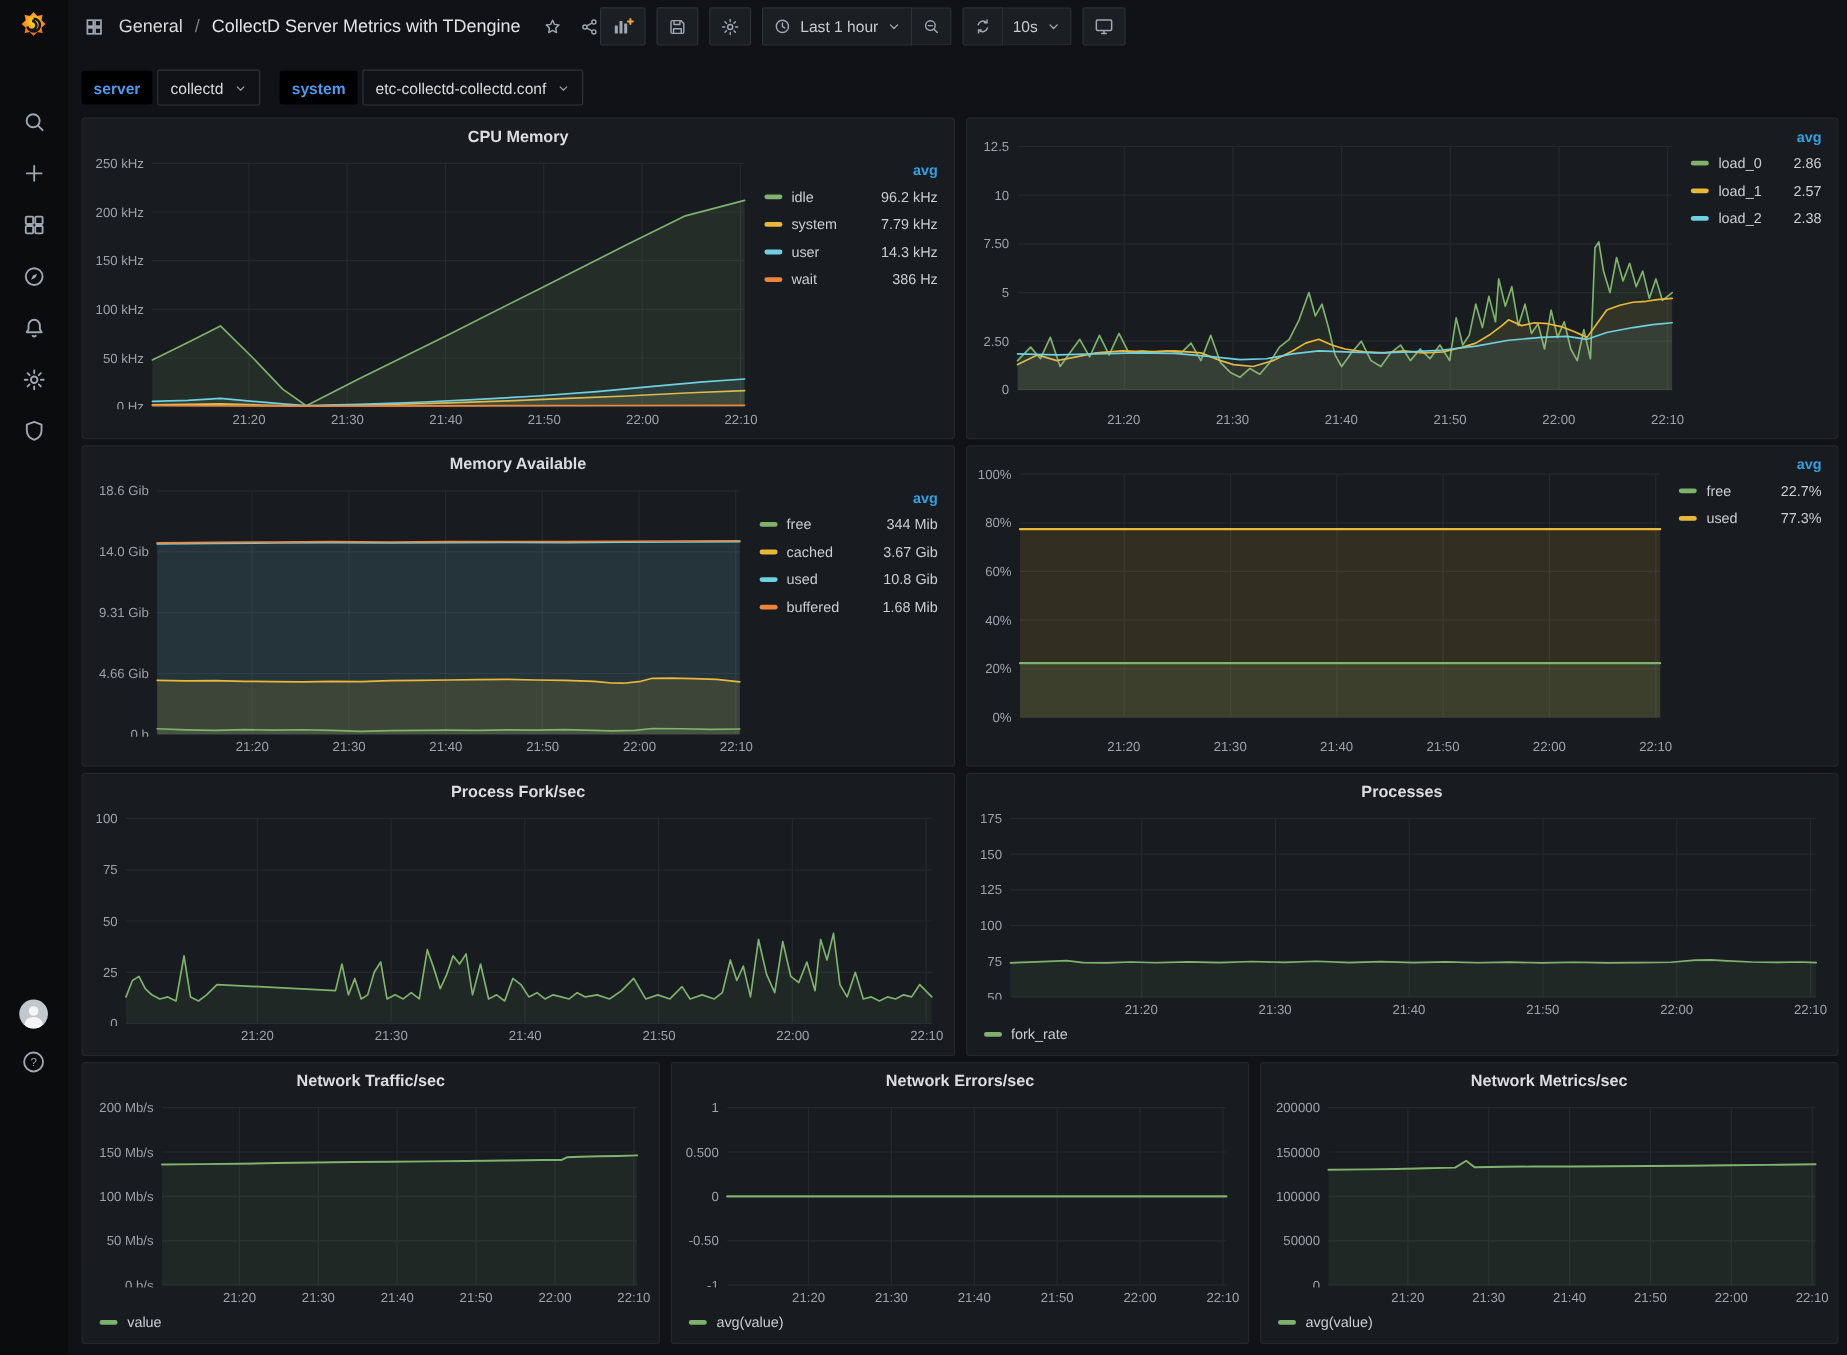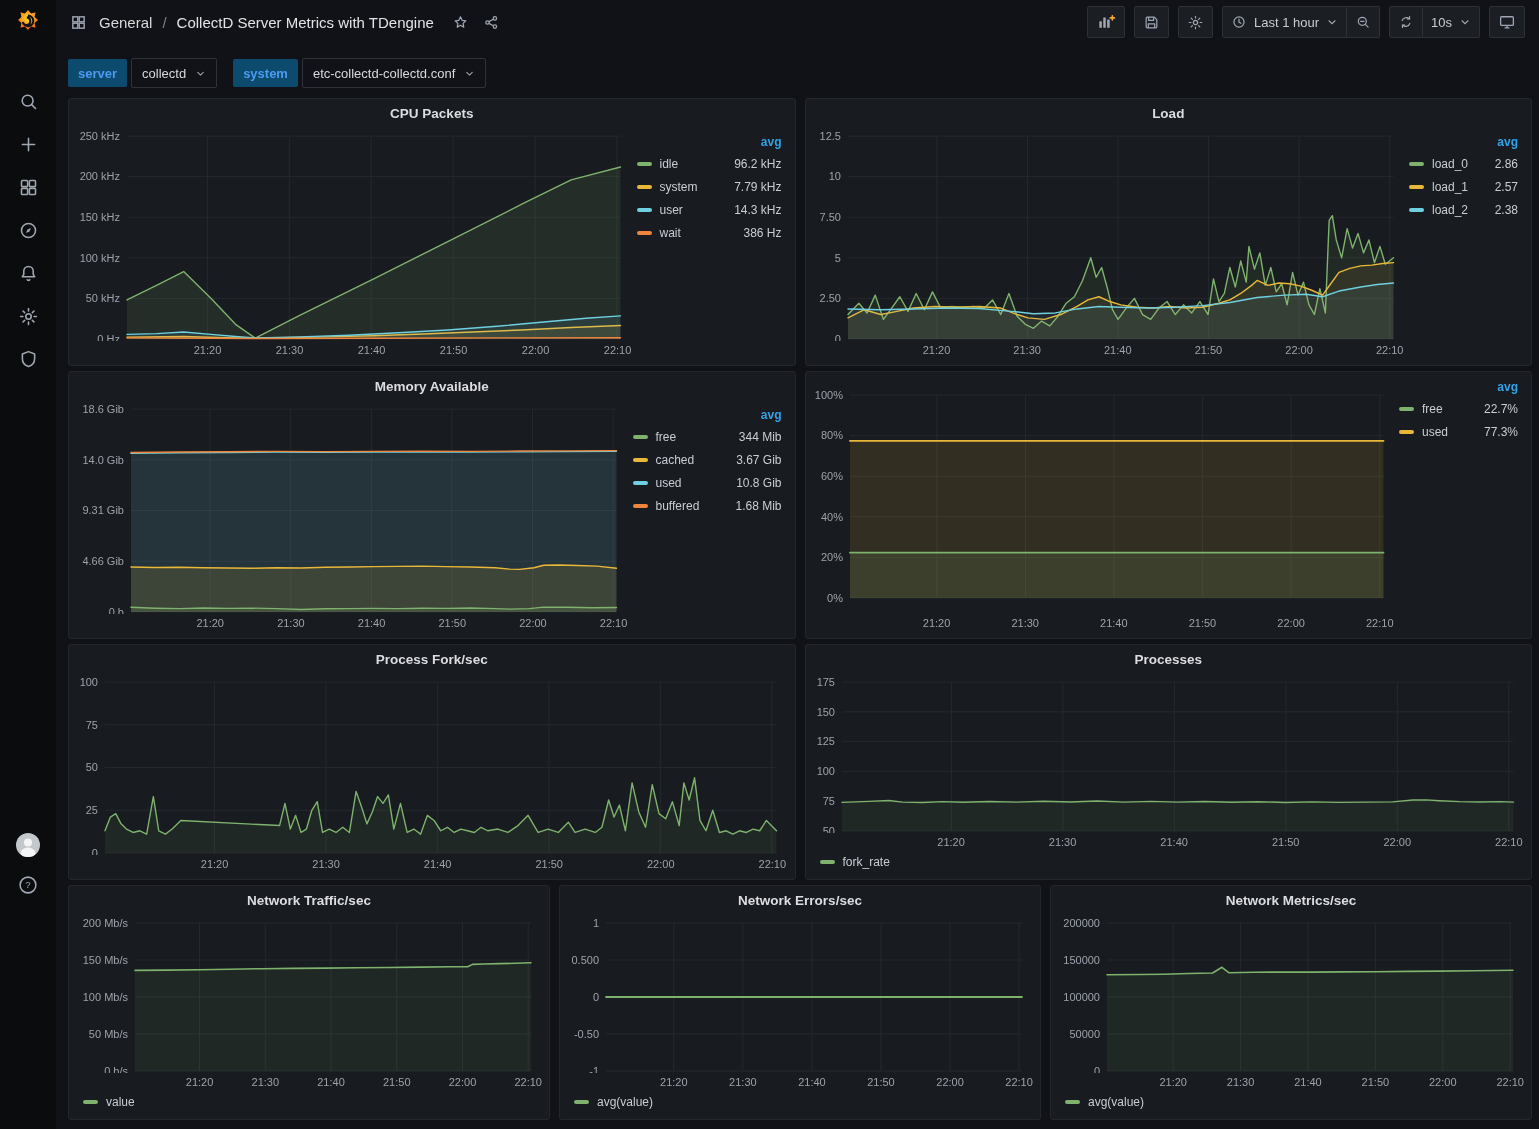--- a/index.html
+++ b/index.html
@@ -10,39 +10,39 @@
 
   
   .sidebar{position:fixed;left:0;top:0;width:56px;height:1129px;background:#0b0c0e;z-index:10}
   .logo{width:56px;height:46px;display:flex;align-items:center;justify-content:center;cursor:pointer}
   .side-stack{position:absolute;left:0;top:88px;width:56px;display:flex;flex-direction:column;align-items:center;gap:17px}
   .side-btn{width:34px;height:26px;display:flex;align-items:center;justify-content:center;cursor:pointer;border-radius:3px}
   .side-bottom{position:absolute;left:0;width:56px;display:flex;justify-content:center}
 
   
   .main{margin-left:56px}
-  .topnav{height:44px;display:flex;align-items:center;justify-content:space-between;padding:0 14px 0 14px}
+  .topnav{height:44px;display:flex;align-items:center;padding:0 14px 0 14px}
   .crumbs{display:flex;align-items:center;gap:10px;font-size:15px}
   .crumb-folder{color:#d8d9da;cursor:pointer}
   .crumb-sep{color:#7b8087}
   .crumb-title{color:#e2e3e5;cursor:pointer}
   .crumb-ic{margin-right:2px}
   .title-actions{display:flex;align-items:center;gap:14px;margin-left:8px}
   .toolbar{display:flex;align-items:center;gap:9px}
   .tool-btn,.seg{height:30px;background:#1b1e23;border:1px solid #2c3138;border-radius:2px;
     display:flex;align-items:center;justify-content:center;padding:0 8px;gap:7px;color:#c7ccd1;font-size:13px;cursor:pointer}
   .btn-group{display:flex}
   .btn-group .seg{border-radius:0}
   .btn-group .seg:first-child{border-radius:2px 0 0 2px}
   .btn-group .seg:last-child{border-radius:0 2px 2px 0;border-left:none}
 
   
   .subnav{display:flex;align-items:center;gap:16px;padding:14px 12px 0 12px}
   .var{display:flex;align-items:center}
-  .var-label{height:28px;display:flex;align-items:center;padding:0 10px;background:#0c4a6e;border-radius:2px;
+  .var-label{height:28px;display:flex;align-items:center;padding:0 10px;background:#000000;border-radius:2px;
     color:#4b9bf0;font-size:13px;font-weight:700;margin-right:4px}
   .var-value{height:28px;display:flex;align-items:center;gap:9px;padding:0 10px;border:1px solid #2e3239;
     border-radius:2px;background:#111217;font-size:13px;color:#d8d9da;cursor:pointer}
 
   
   .dash{padding:10px 7px 0 12px;display:flex;flex-direction:column;gap:5px}
   .row{display:flex;gap:9px}
   .panel{flex:1;min-width:0;background:#181b1f;border:1px solid #23262c;border-radius:3px;display:flex;flex-direction:column}
   .panel-header{height:28px;flex:none;display:flex;align-items:center;justify-content:center;cursor:pointer}
   .panel-title{font-size:13.5px;font-weight:600;color:#dcdde1}
@@ -302,21 +302,21 @@
             </svg>
           </span>
       </span>
     </div>
   </div>
 
   <div class="dash" id="dashboard-grid">
       <div class="row" style="height: 268px;">
         <div class="panel">
           <div class="panel-header">
-            <span class="panel-title">CPU Packets</span>
+            <span class="panel-title">CPU Memory</span>
           </div>
           <div class="panel-body">
             <div class="chart-col">
               <div class="plot-wrap">
                 <svg viewBox="0 0 556 214">
                   <line x1="132.5" y1="9" x2="132.5" y2="212" stroke="#25282e" stroke-width="1"></line>
                   <line x1="214.5" y1="9" x2="214.5" y2="212" stroke="#25282e" stroke-width="1"></line>
                   <line x1="296.5" y1="9" x2="296.5" y2="212" stroke="#25282e" stroke-width="1"></line>
                   <line x1="378.5" y1="9" x2="378.5" y2="212" stroke="#25282e" stroke-width="1"></line>
                   <line x1="460.5" y1="9" x2="460.5" y2="212" stroke="#25282e" stroke-width="1"></line>
@@ -371,23 +371,20 @@
               </div>
               <div class="legend-row">
                 <div class="legend-marker" style="background: rgb(239, 132, 60);"></div>
                 <span class="legend-label">wait</span>
                 <span class="legend-value">386 Hz</span>
               </div>
             </div>
           </div>
         </div>
         <div class="panel">
-          <div class="panel-header">
-            <span class="panel-title">Load</span>
-          </div>
           <div class="panel-body">
             <div class="chart-col">
               <div class="plot-wrap">
                 <svg viewBox="0 0 592 214">
                   <line x1="125.0" y1="9" x2="125.0" y2="212" stroke="#25282e" stroke-width="1"></line>
                   <line x1="215.6" y1="9" x2="215.6" y2="212" stroke="#25282e" stroke-width="1"></line>
                   <line x1="306.3" y1="9" x2="306.3" y2="212" stroke="#25282e" stroke-width="1"></line>
                   <line x1="396.9" y1="9" x2="396.9" y2="212" stroke="#25282e" stroke-width="1"></line>
                   <line x1="487.5" y1="9" x2="487.5" y2="212" stroke="#25282e" stroke-width="1"></line>
                   <line x1="578.2" y1="9" x2="578.2" y2="212" stroke="#25282e" stroke-width="1"></line>

